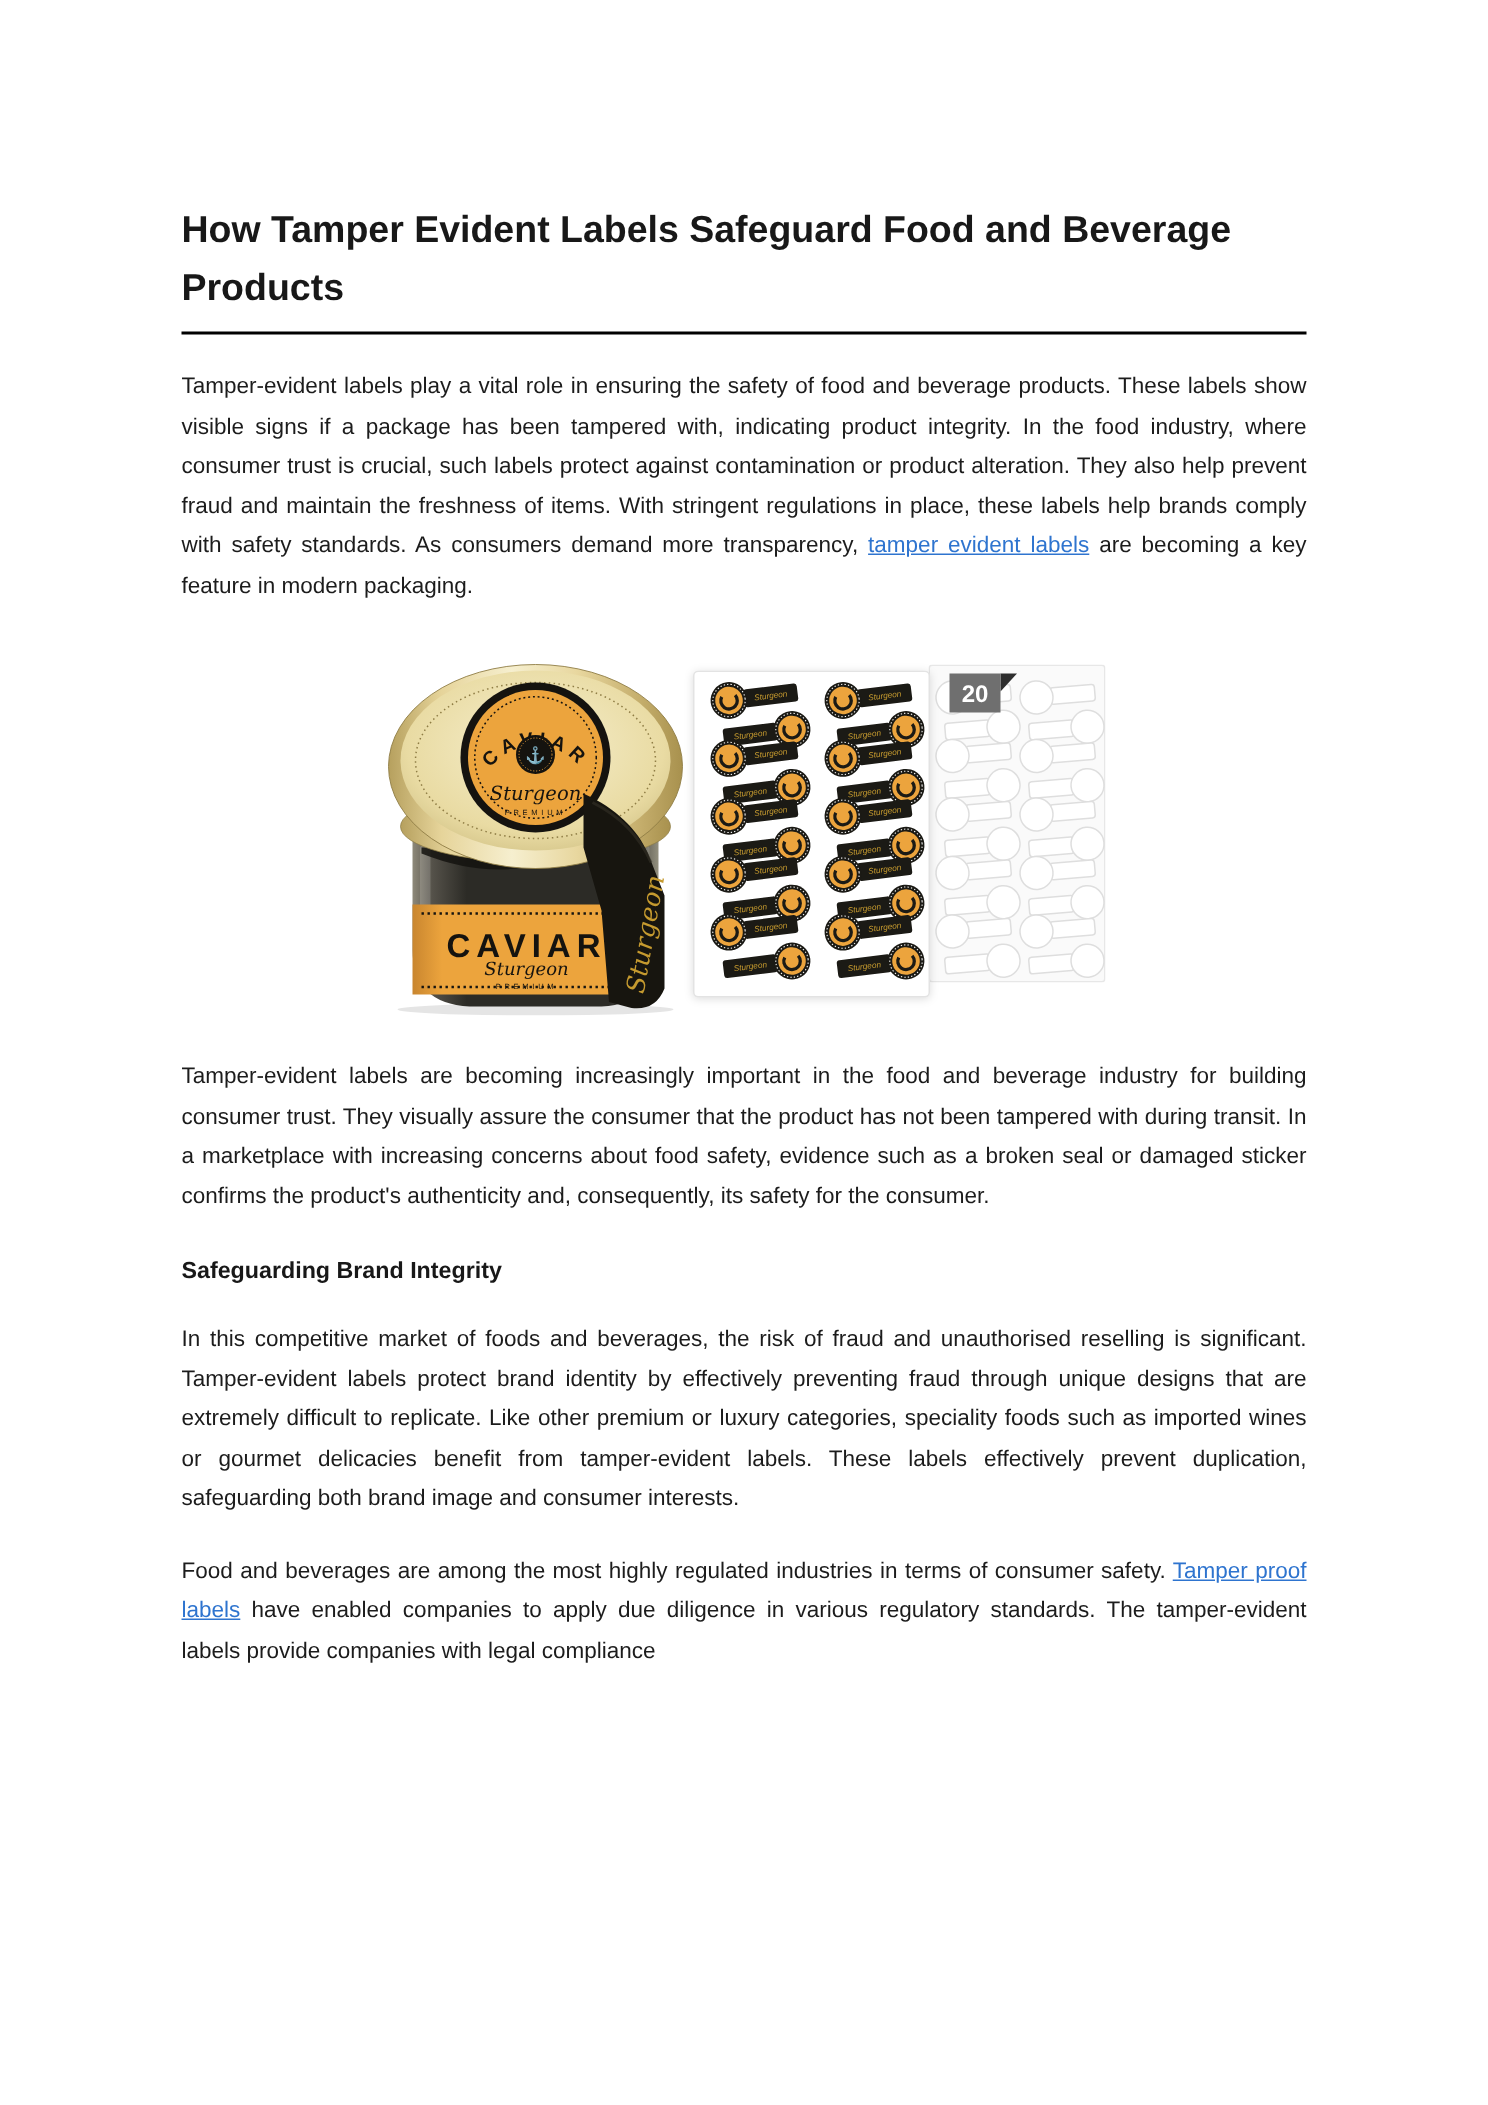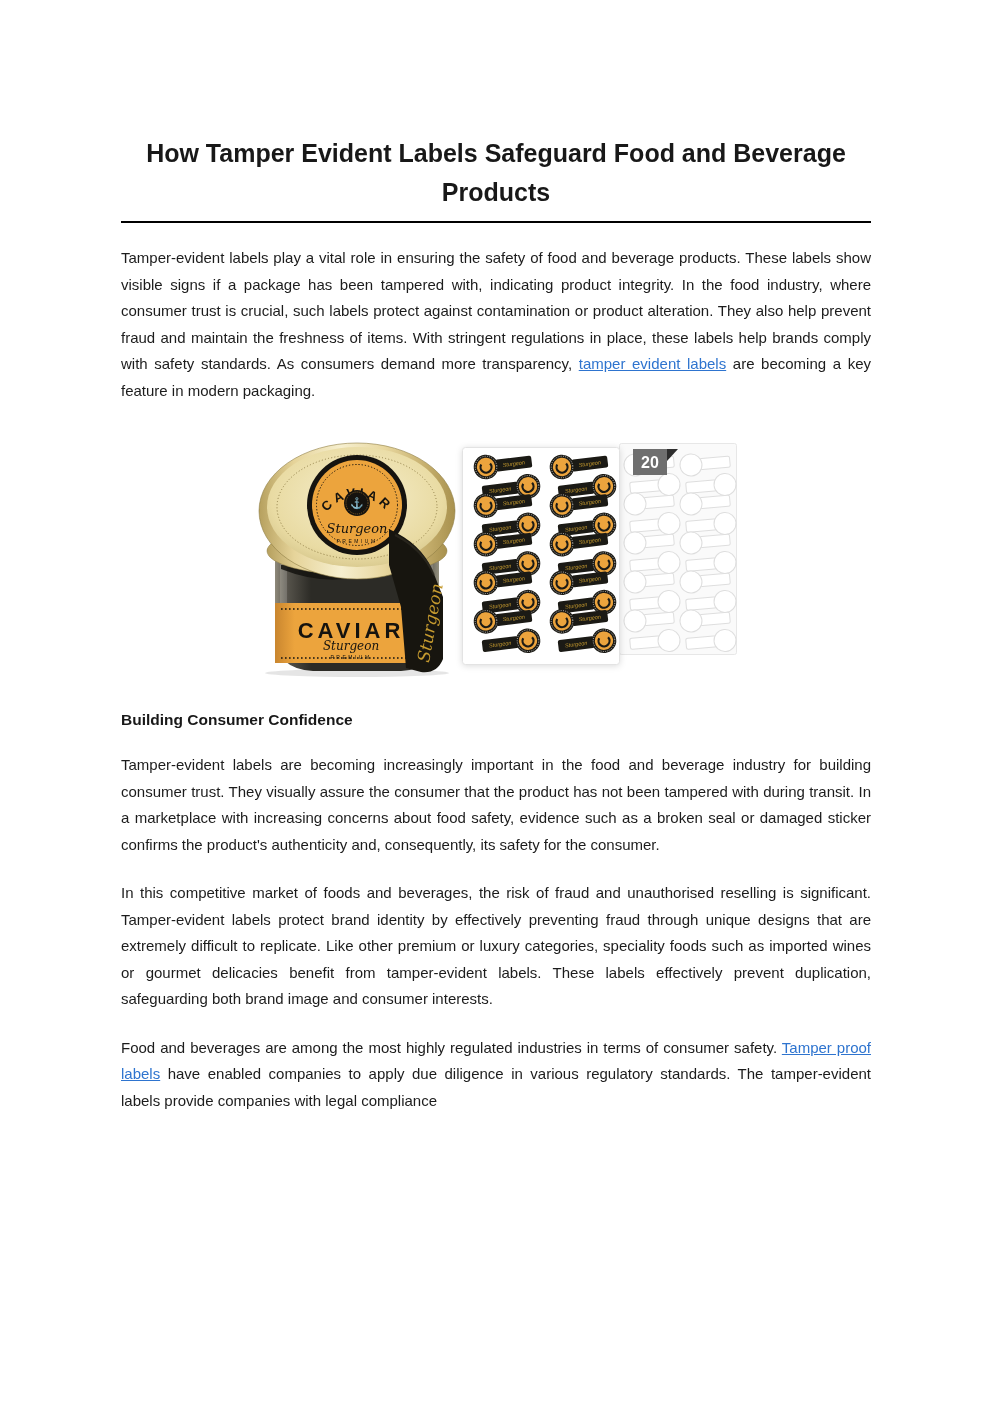--- a/index.html
+++ b/index.html
@@ -4,21 +4,21 @@
 <style>
   html,body{margin:0;padding:0;background:#ffffff;}
   body{
     width:992px;height:1403px;overflow:hidden;
     font-family:"Liberation Sans",sans-serif;
     color:#1c1c1c;
   }
   .page{padding:134px 121px 0;}
   h1{
     margin:0;font-size:25px;line-height:39px;font-weight:bold;
-    text-align:center;color:#181818;
+    text-align:left;color:#181818;
   }
   hr.title-rule{margin:9px 0 0;border:0;border-top:2px solid #000;}
   p.body-text{
     margin:22px 0 0;font-size:15px;line-height:26.5px;
     text-align:justify;color:#1c1c1c;
   }
   a.doc-link{color:#2e74cf;text-decoration:underline;cursor:pointer;}
   h2.section-heading{margin:27px 0 0;font-size:15.5px;line-height:20px;font-weight:bold;color:#181818;}
   figure.product-figure{margin:33px 0 0;display:flex;justify-content:center;}
   .figure-art{position:relative;width:482px;height:246px;}
@@ -369,20 +369,20 @@
         <g>
           <path d="M134 92 C156 102 170 116 177 132 L188 160 L188 222 Q182 237 166 235 L151 231 L146 170 L134 128 Z" fill="#17150f"></path>
           <path d="M140 98 C160 108 172 122 179 138" fill="none" stroke="#343026" stroke-width="2" opacity="0.6"></path>
           <text transform="translate(174 226) rotate(-80)" class="script" font-size="17" fill="#c59a2f">Sturgeon</text>
         </g>
       </svg>
 
     </div>
   </figure>
 
-  <h2 class="section-heading">Building Consumer Confidence</h2>
   <p class="body-text">Tamper-evident labels are becoming increasingly important in the food and beverage industry for building consumer trust. They visually assure the consumer that the product has not been tampered with during transit. In a marketplace with increasing concerns about food safety, evidence such as a broken seal or damaged sticker confirms the product's authenticity and, consequently, its safety for the consumer.</p>
 
+  <h2 class="section-heading">Safeguarding Brand Integrity</h2>
   <p class="body-text">In this competitive market of foods and beverages, the risk of fraud and unauthorised reselling is significant. Tamper-evident labels protect brand identity by effectively preventing fraud through unique designs that are extremely difficult to replicate. Like other premium or luxury categories, speciality foods such as imported wines or gourmet delicacies benefit from tamper-evident labels. These labels effectively prevent duplication, safeguarding both brand image and consumer interests.</p>
 
   <p class="body-text"><span>Food and beverages are among the most highly regulated industries in terms of consumer safety. </span><a class="doc-link" href="#">Tamper proof labels</a><span> have enabled companies to apply due diligence in various regulatory standards. The tamper-evident labels provide companies with legal compliance</span></p>
 
 </div>
 
 </body></html>

